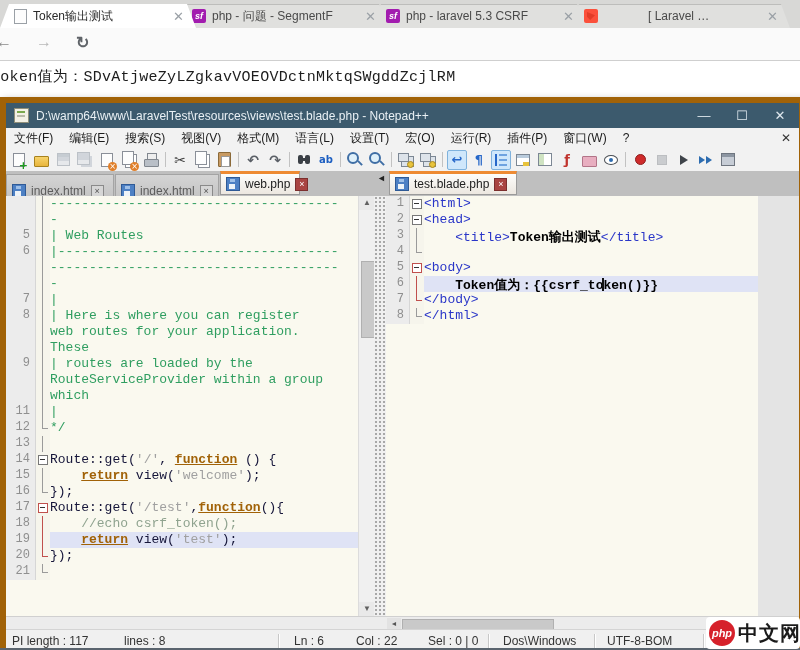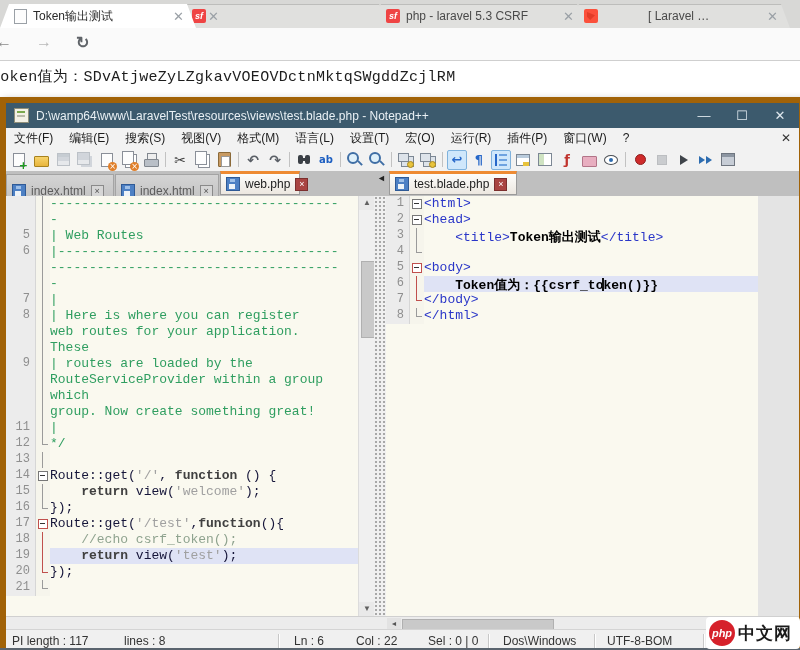--- a/index.html
+++ b/index.html
@@ -7,21 +7,21 @@
           font-family:"Liberation Sans",sans-serif;-webkit-font-smoothing:antialiased;}
   
   .b-tabbar{position:absolute;left:0;top:0;width:800px;height:28px;background:#d8d8d6;}
   .btab{position:absolute;top:4px;height:24px;display:flex;align-items:center;padding:0 10px 0 14px;
         clip-path:polygon(9px 0,calc(100% - 9px) 0,100% 100%,0 100%);font-size:12px;color:#4a4a4a;}
   .btab.active{background:#fff;color:#2b2b2b;z-index:3;}
   .btab.inactive{background:#e0e0de;box-shadow:inset 0 1px 0 #bdbdbb;z-index:2;}
   .btab .blabel{flex:1;white-space:nowrap;overflow:hidden;text-overflow:ellipsis;margin:0 8px 0 6px;}
   .btab .bclose{color:#9aa0a6;font-size:13px;line-height:13px;padding:0 2px;}
   .i-document{width:11px;height:13px;background:#fdfdfd;border:1px solid #9aa0a6;flex:none;}
-  .i-segmentfault{width:14px;height:14px;background:#ef4444;border-radius:2px;color:#fff;
+  .i-segmentfault{width:14px;height:14px;background:#a21caf;border-radius:2px;color:#fff;
         font:italic 700 9px "Liberation Sans",sans-serif;display:flex;align-items:center;justify-content:center;flex:none;}
   .i-laravel{width:14px;height:14px;background:#fb503b;border-radius:2px;flex:none;position:relative;}
   .i-laravel::after{content:"";position:absolute;left:3px;top:3px;width:8px;height:8px;background:#e23c28;
         clip-path:polygon(0 0,100% 40%,40% 100%,0 60%);}
   .b-toolbar{position:absolute;left:0;top:28px;width:800px;height:32px;background:#fafafa;border-bottom:1px solid #cfcfcf;}
   .navglyph{position:absolute;top:5px;font-size:16px;font-weight:700;}
   .urlbar{position:absolute;left:112px;top:33px;width:678px;height:22px;background:#fff;border:1px solid #c6c6c6;
           border-radius:2px;display:flex;align-items:center;font-size:14px;}
   .infoicon{width:13px;height:13px;border:1.5px solid #9aa0a6;border-radius:50%;color:#9aa0a6;
             font:700 9px "Liberation Sans",sans-serif;text-align:center;line-height:13px;margin:0 8px 0 12px;}
@@ -117,21 +117,21 @@
   .f-end::before{content:"";position:absolute;left:6px;top:0;height:8px;width:1px;background:#9a9a9a;}
   .f-end::after{content:"";position:absolute;left:6px;top:8px;width:6px;height:1px;background:#9a9a9a;}
   .f-endred::before{content:"";position:absolute;left:6px;top:0;height:8px;width:1px;background:#c0504d;}
   .f-endred::after{content:"";position:absolute;left:6px;top:8px;width:6px;height:1px;background:#c0504d;}
   .f-box::before,.f-boxred::before{content:"";position:absolute;left:2px;top:3px;width:8px;height:8px;background:#fff;border:1px solid #777;}
   .f-box::after,.f-boxred::after{content:"";position:absolute;left:4px;top:7px;width:5px;height:1px;background:#333;}
   .f-boxred::before{border-color:#c0504d;}
   .c-com{color:#2f9e60;}
   .c-lcom{color:#8fa38f;}
   .c-str{color:#a0a0a0;}
-  .c-kw{color:#404040;font-weight:700;}
+  .c-kw{color:#a16207;font-weight:700;text-decoration:underline;}
   .c-tag{color:#2a36c8;}
   .c-b{color:#000;font-weight:700;}
   .c-def{color:#16163a;}
   .caret{display:inline-block;width:0;border-left:2px solid #111;height:13px;margin:0 -1px;vertical-align:-2px;}
   
   .vscroll{position:absolute;left:352px;top:0;width:16px;height:420px;background:#f0f0f0;border-left:1px solid #dcdcdc;box-sizing:border-box;}
   .varrow{position:absolute;left:0;width:16px;height:14px;text-align:center;font-size:8px;color:#606060;line-height:14px;background:#e9e9e9;}
   .vthumb{position:absolute;left:2px;width:12px;background:#c9c9c9;border:1px solid #b0b0b0;}
   .splitter{position:absolute;left:368px;top:0;width:12px;height:433px;background:#f0f0f0;
             background-image:radial-gradient(#a8a8a8 1px,transparent 1px);background-size:4px 4px;}
@@ -141,36 +141,37 @@
   
   .n-status{position:absolute;left:0;top:526px;right:0;height:24px;background:#f0f0f0;border-top:1px solid #d4d4d4;
             font-size:12px;color:#333;}
   .n-status span{position:absolute;top:4px;white-space:pre;}
   .ssep{position:absolute;top:3px;width:1px;height:17px;background:#c8c8c8;box-shadow:1px 0 0 #fff;}
   
   .logo{position:absolute;left:706px;top:617px;width:94px;height:32px;background:#fff;border-radius:4px;
         display:flex;align-items:center;z-index:9;}
   .logo-circle{width:26px;height:26px;border-radius:50%;background:#d6212b;color:#fff;
         font:italic 700 11px "Liberation Sans",sans-serif;display:flex;align-items:center;justify-content:center;margin-left:3px;flex:none;}
-  .logo-text{font-weight:700;font-size:17px;color:#1a1a1a;margin-left:3px;letter-spacing:1px;white-space:nowrap;}
+  .logo-text{font-weight:700;font-size:20px;color:#1a1a1a;margin-left:3px;letter-spacing:1px;white-space:nowrap;}
   .bottom-strip{position:absolute;left:0;top:648px;width:800px;height:2px;background:#5a646e;z-index:8;}
 </style>
 </head>
 <body>
 
 <div class="screen">
 
   <div class="b-tabbar" id="btabs">
       <div class="btab active" style="left: 0px; width: 172px;">
         <span class="i-document"></span>
         <span class="blabel">Token输出测试</span>
         <span class="bclose">✕</span>
       </div>
       <div class="btab inactive" style="left: 178px; width: 186px;">
         <span class="i-segmentfault">sf</span>
+        <span class="blabel">php - 问题 - SegmentF</span>
         <span class="bclose">✕</span>
       </div>
       <div class="btab inactive" style="left: 372px; width: 190px;">
         <span class="i-segmentfault">sf</span>
         <span class="blabel">php - laravel 5.3 CSRF</span>
         <span class="bclose">✕</span>
       </div>
       <div class="btab inactive" style="left: 570px; width: 196px; gap: 44px;">
         <span class="i-laravel"></span>
         <span class="blabel">[ Laravel 5.3 文档 ] HTT</span>
@@ -287,21 +288,20 @@
           <div class="row"><span class="lnum">6</span><span class="fold f-line"></span><span class="rowtext"><span class="c-com">|------------------------------------</span></span></div>
           <div class="row"><span class="lnum"></span><span class="fold f-line"></span><span class="rowtext"><span class="c-com">-------------------------------------</span></span></div>
           <div class="row"><span class="lnum"></span><span class="fold f-line"></span><span class="rowtext"><span class="c-com">-</span></span></div>
           <div class="row"><span class="lnum">7</span><span class="fold f-line"></span><span class="rowtext"><span class="c-com">|</span></span></div>
           <div class="row"><span class="lnum">8</span><span class="fold f-line"></span><span class="rowtext"><span class="c-com">| Here is where you can register</span></span></div>
           <div class="row"><span class="lnum"></span><span class="fold f-line"></span><span class="rowtext"><span class="c-com">web routes for your application.</span></span></div>
           <div class="row"><span class="lnum"></span><span class="fold f-line"></span><span class="rowtext"><span class="c-com">These</span></span></div>
           <div class="row"><span class="lnum">9</span><span class="fold f-line"></span><span class="rowtext"><span class="c-com">| routes are loaded by the</span></span></div>
           <div class="row"><span class="lnum"></span><span class="fold f-line"></span><span class="rowtext"><span class="c-com">RouteServiceProvider within a group</span></span></div>
           <div class="row"><span class="lnum"></span><span class="fold f-line"></span><span class="rowtext"><span class="c-com">which</span></span></div>
-          <div class="row"><span class="lnum"></span><span class="fold f-line"></span><span class="rowtext"><span class="c-com">group. Now create something great!</span></span></div>
           <div class="row"><span class="lnum">11</span><span class="fold f-line"></span><span class="rowtext"><span class="c-com">|</span></span></div>
           <div class="row"><span class="lnum">12</span><span class="fold f-end"></span><span class="rowtext"><span class="c-com">*/</span></span></div>
           <div class="row"><span class="lnum">13</span><span class="fold f-line"></span><span class="rowtext"></span></div>
           <div class="row"><span class="lnum">14</span><span class="fold f-box"></span><span class="rowtext"><span class="c-def">Route::get(</span><span class="c-str">'/'</span><span class="c-def">, </span><span class="c-kw">function</span><span class="c-def"> () {</span></span></div>
           <div class="row"><span class="lnum">15</span><span class="fold f-line"></span><span class="rowtext"><span class="c-def">    </span><span class="c-kw">return</span><span class="c-def"> view(</span><span class="c-str">'welcome'</span><span class="c-def">);</span></span></div>
           <div class="row"><span class="lnum">16</span><span class="fold f-end"></span><span class="rowtext"><span class="c-def">});</span></span></div>
           <div class="row"><span class="lnum">17</span><span class="fold f-boxred"></span><span class="rowtext"><span class="c-def">Route::get(</span><span class="c-str">'/test'</span><span class="c-def">,</span><span class="c-kw">function</span><span class="c-def">(){</span></span></div>
           <div class="row"><span class="lnum">18</span><span class="fold f-linered"></span><span class="rowtext"><span class="c-def">    </span><span class="c-lcom">//echo csrf_token();</span></span></div>
           <div class="row"><span class="lnum">19</span><span class="fold f-linered"></span><span class="rowtext hl"><span class="c-def">    </span><span class="c-kw">return</span><span class="c-def"> view(</span><span class="c-str">'test'</span><span class="c-def">);</span></span></div>
           <div class="row"><span class="lnum">20</span><span class="fold f-endred"></span><span class="rowtext"><span class="c-def">});</span></span></div>

